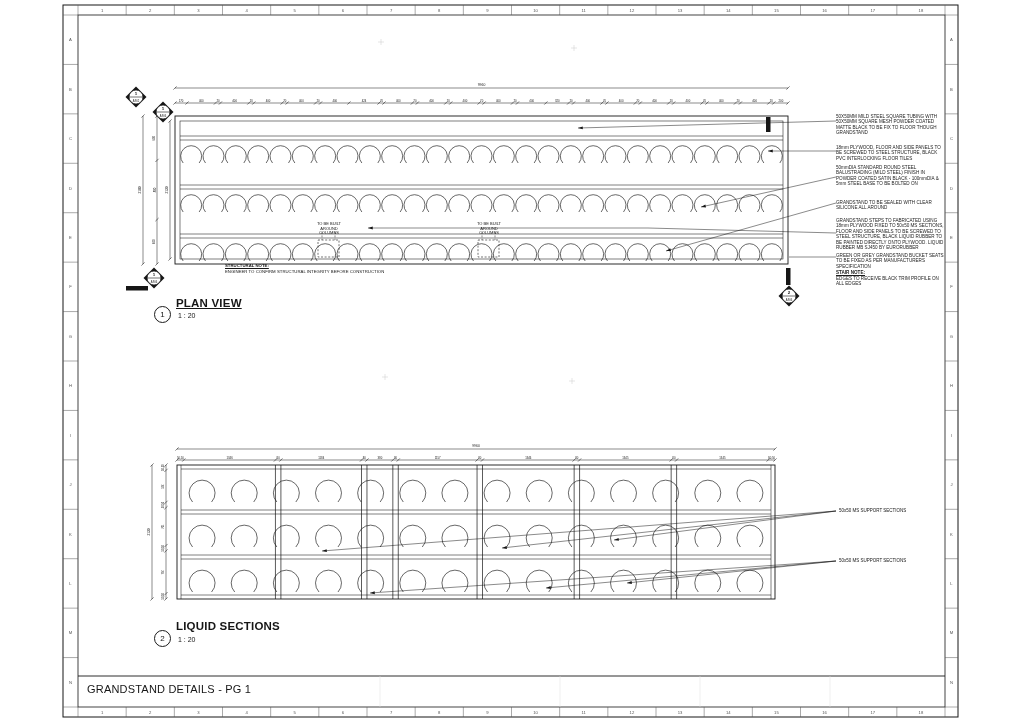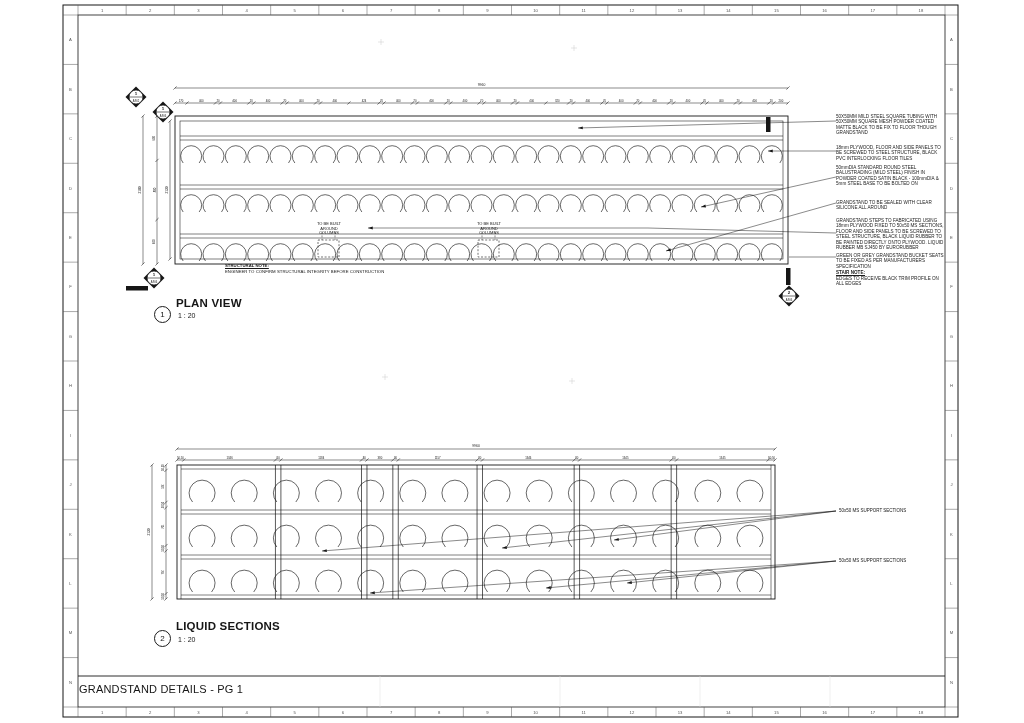--- a/index.html
+++ b/index.html
@@ -539,21 +539,21 @@
 
   <div class="col-note" style="left:310px;top:222px;">TO BE BUILT AROUND COLUMNS</div>
   <div class="col-note" style="left:470px;top:222px;">TO BE BUILT AROUND COLUMNS</div>
   <div class="struct-title" style="left:225px;top:263px;">STRUCTURAL NOTE:</div>
   <div class="struct-body" style="left:225px;top:269px;">ENGINEER TO CONFIRM STRUCTURAL INTEGRITY BEFORE CONSTRUCTION</div>
 
   <div class="sup-label" style="left:839px;top:508px;">50x50 MS SUPPORT SECTIONS</div>
   <div class="sup-label" style="left:839px;top:558px;">50x50 MS SUPPORT SECTIONS</div>
 
   <div class="view-num" style="left:154px;top:306px;">1</div>
-  <div class="view-title" style="left:176px;top:297px;">PLAN VIEW</div>
+  <div class="view-title" style="left:176px;top:297px;text-decoration:underline;">PLAN VIEW</div>
   <div class="view-scale" style="left:178px;top:312px;">1 : 20</div>
 
   <div class="view-num" style="left:154px;top:630px;">2</div>
   <div class="view-title" style="left:176px;top:620px;">LIQUID SECTIONS</div>
   <div class="view-scale" style="left:178px;top:636px;">1 : 20</div>
 
-  <div class="tb-title" style="left:79px;top:683px;">GRANDSTAND DETAILS - PG 1</div>
+  <div class="tb-title" style="left:87px;top:683px;">GRANDSTAND DETAILS - PG 1</div>
 </div>
 
 </body></html>

